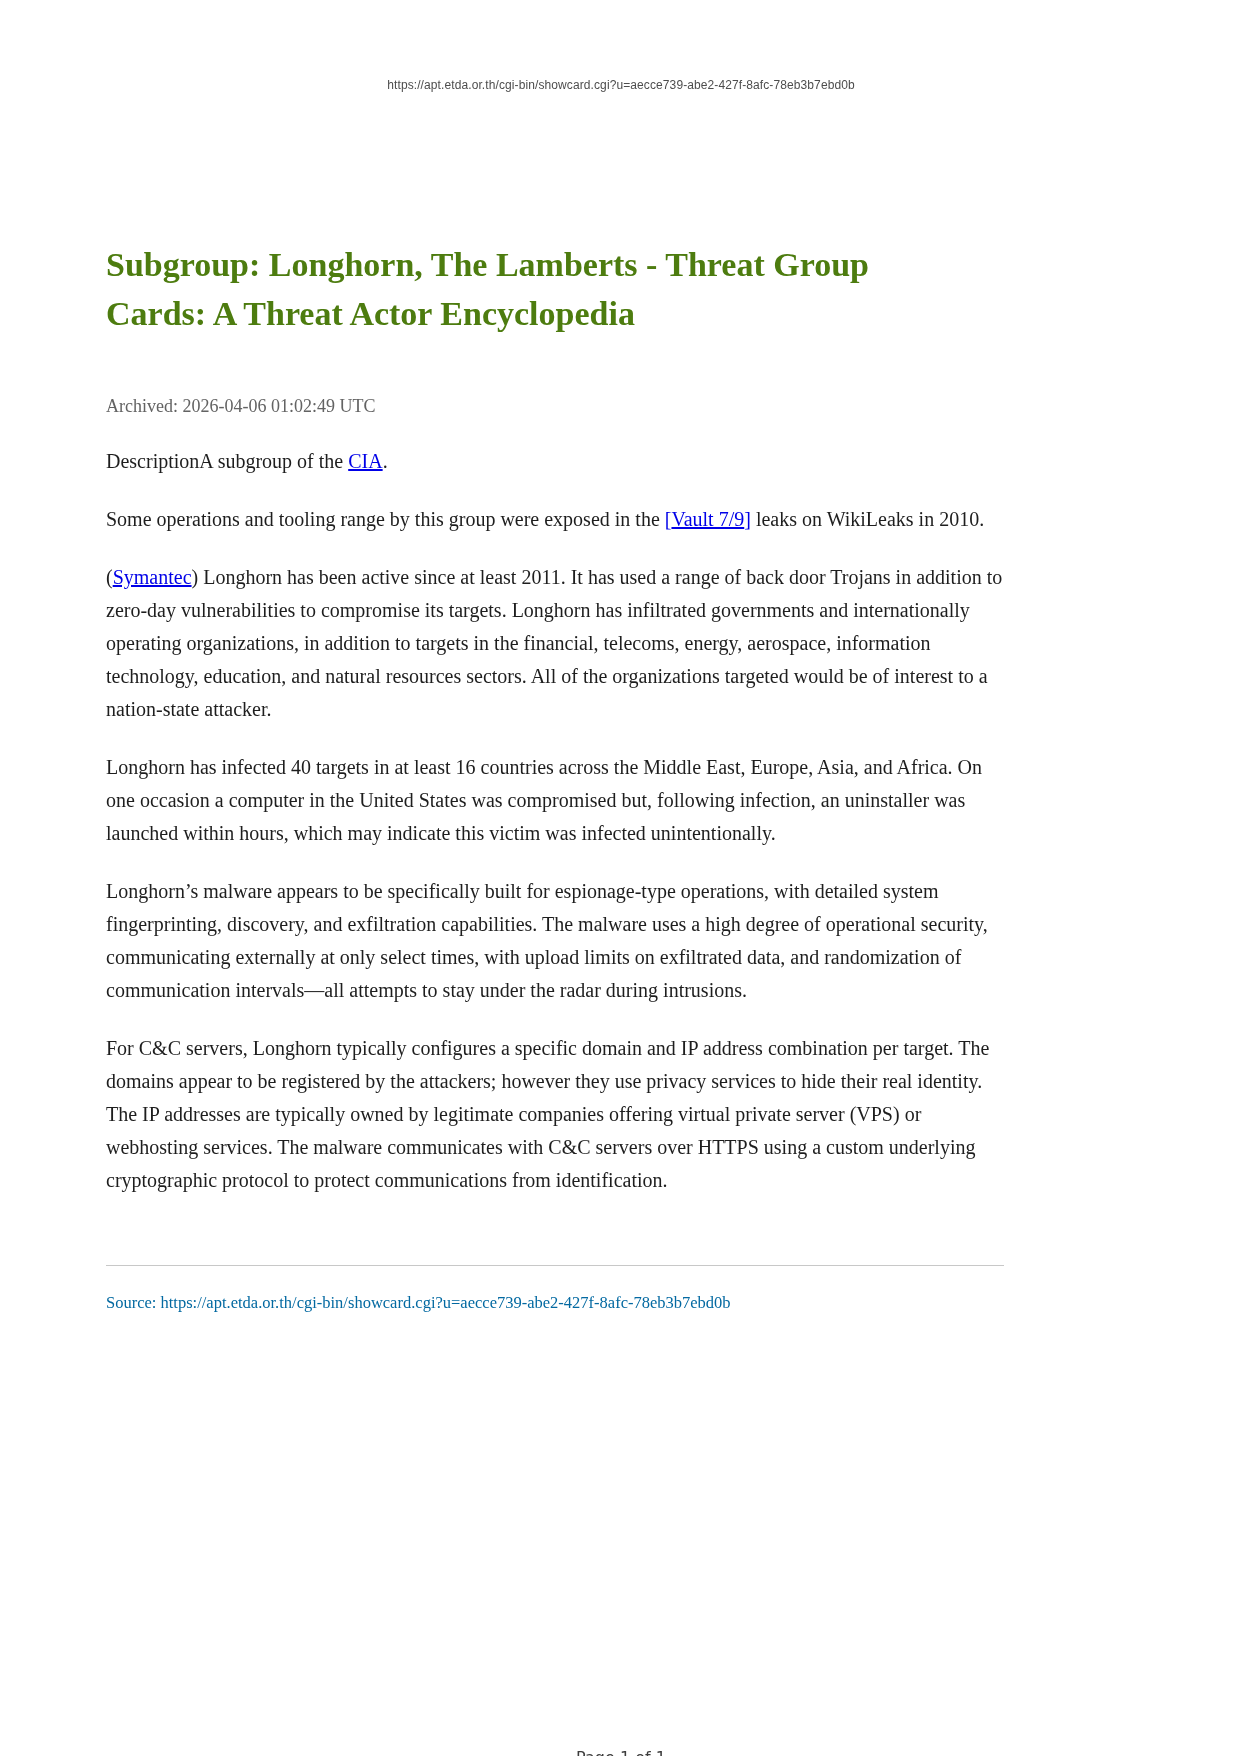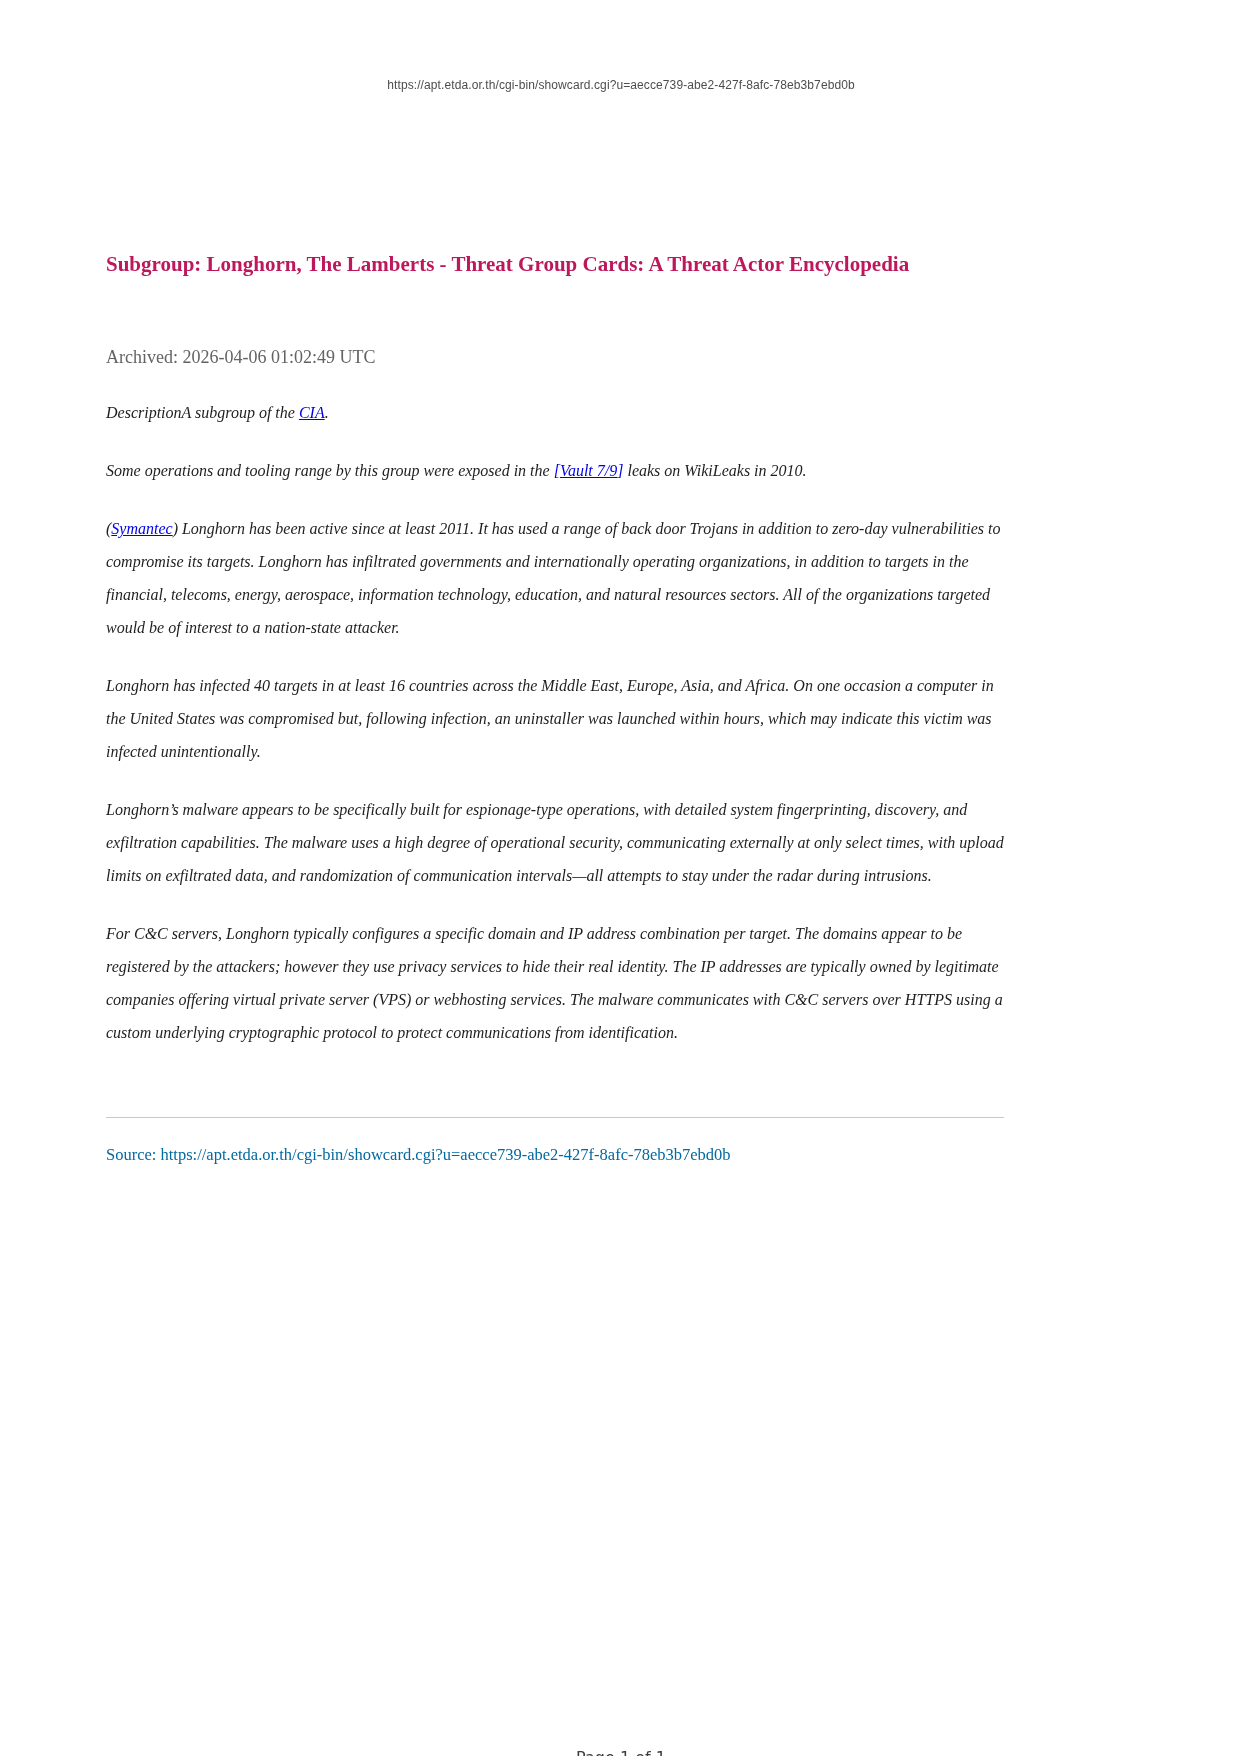--- a/index.html
+++ b/index.html
@@ -26,37 +26,36 @@
   }
   .content {
     position: absolute;
     left: 106px;
     top: 190px;
     width: 898px;
   }
   .title {
     margin: 0;
     max-width: 865px;
-    font-size: 21px;
+    font-size: 34px;
     line-height: 49px;
     font-weight: bold;
-    color: #be185d;
+    color: #4d7c0f;
   }
   .archived {
     margin-top: 56px;
     font-size: 18px;
     line-height: 24px;
     color: #636363;
   }
   .body-para {
     margin: 25px 0 0 0;
-    font-size: 16px;
+    font-size: 20px;
     line-height: 33px;
     color: #1e1e1e;
-    font-style: italic;
   }
   .body-para:first-of-type { margin-top: 27px; }
   a.link {
     color: var(--link-color);
     text-decoration: underline;
     cursor: pointer;
   }
   .blue { color: var(--link-color); }
   .divider {
     border: none;

